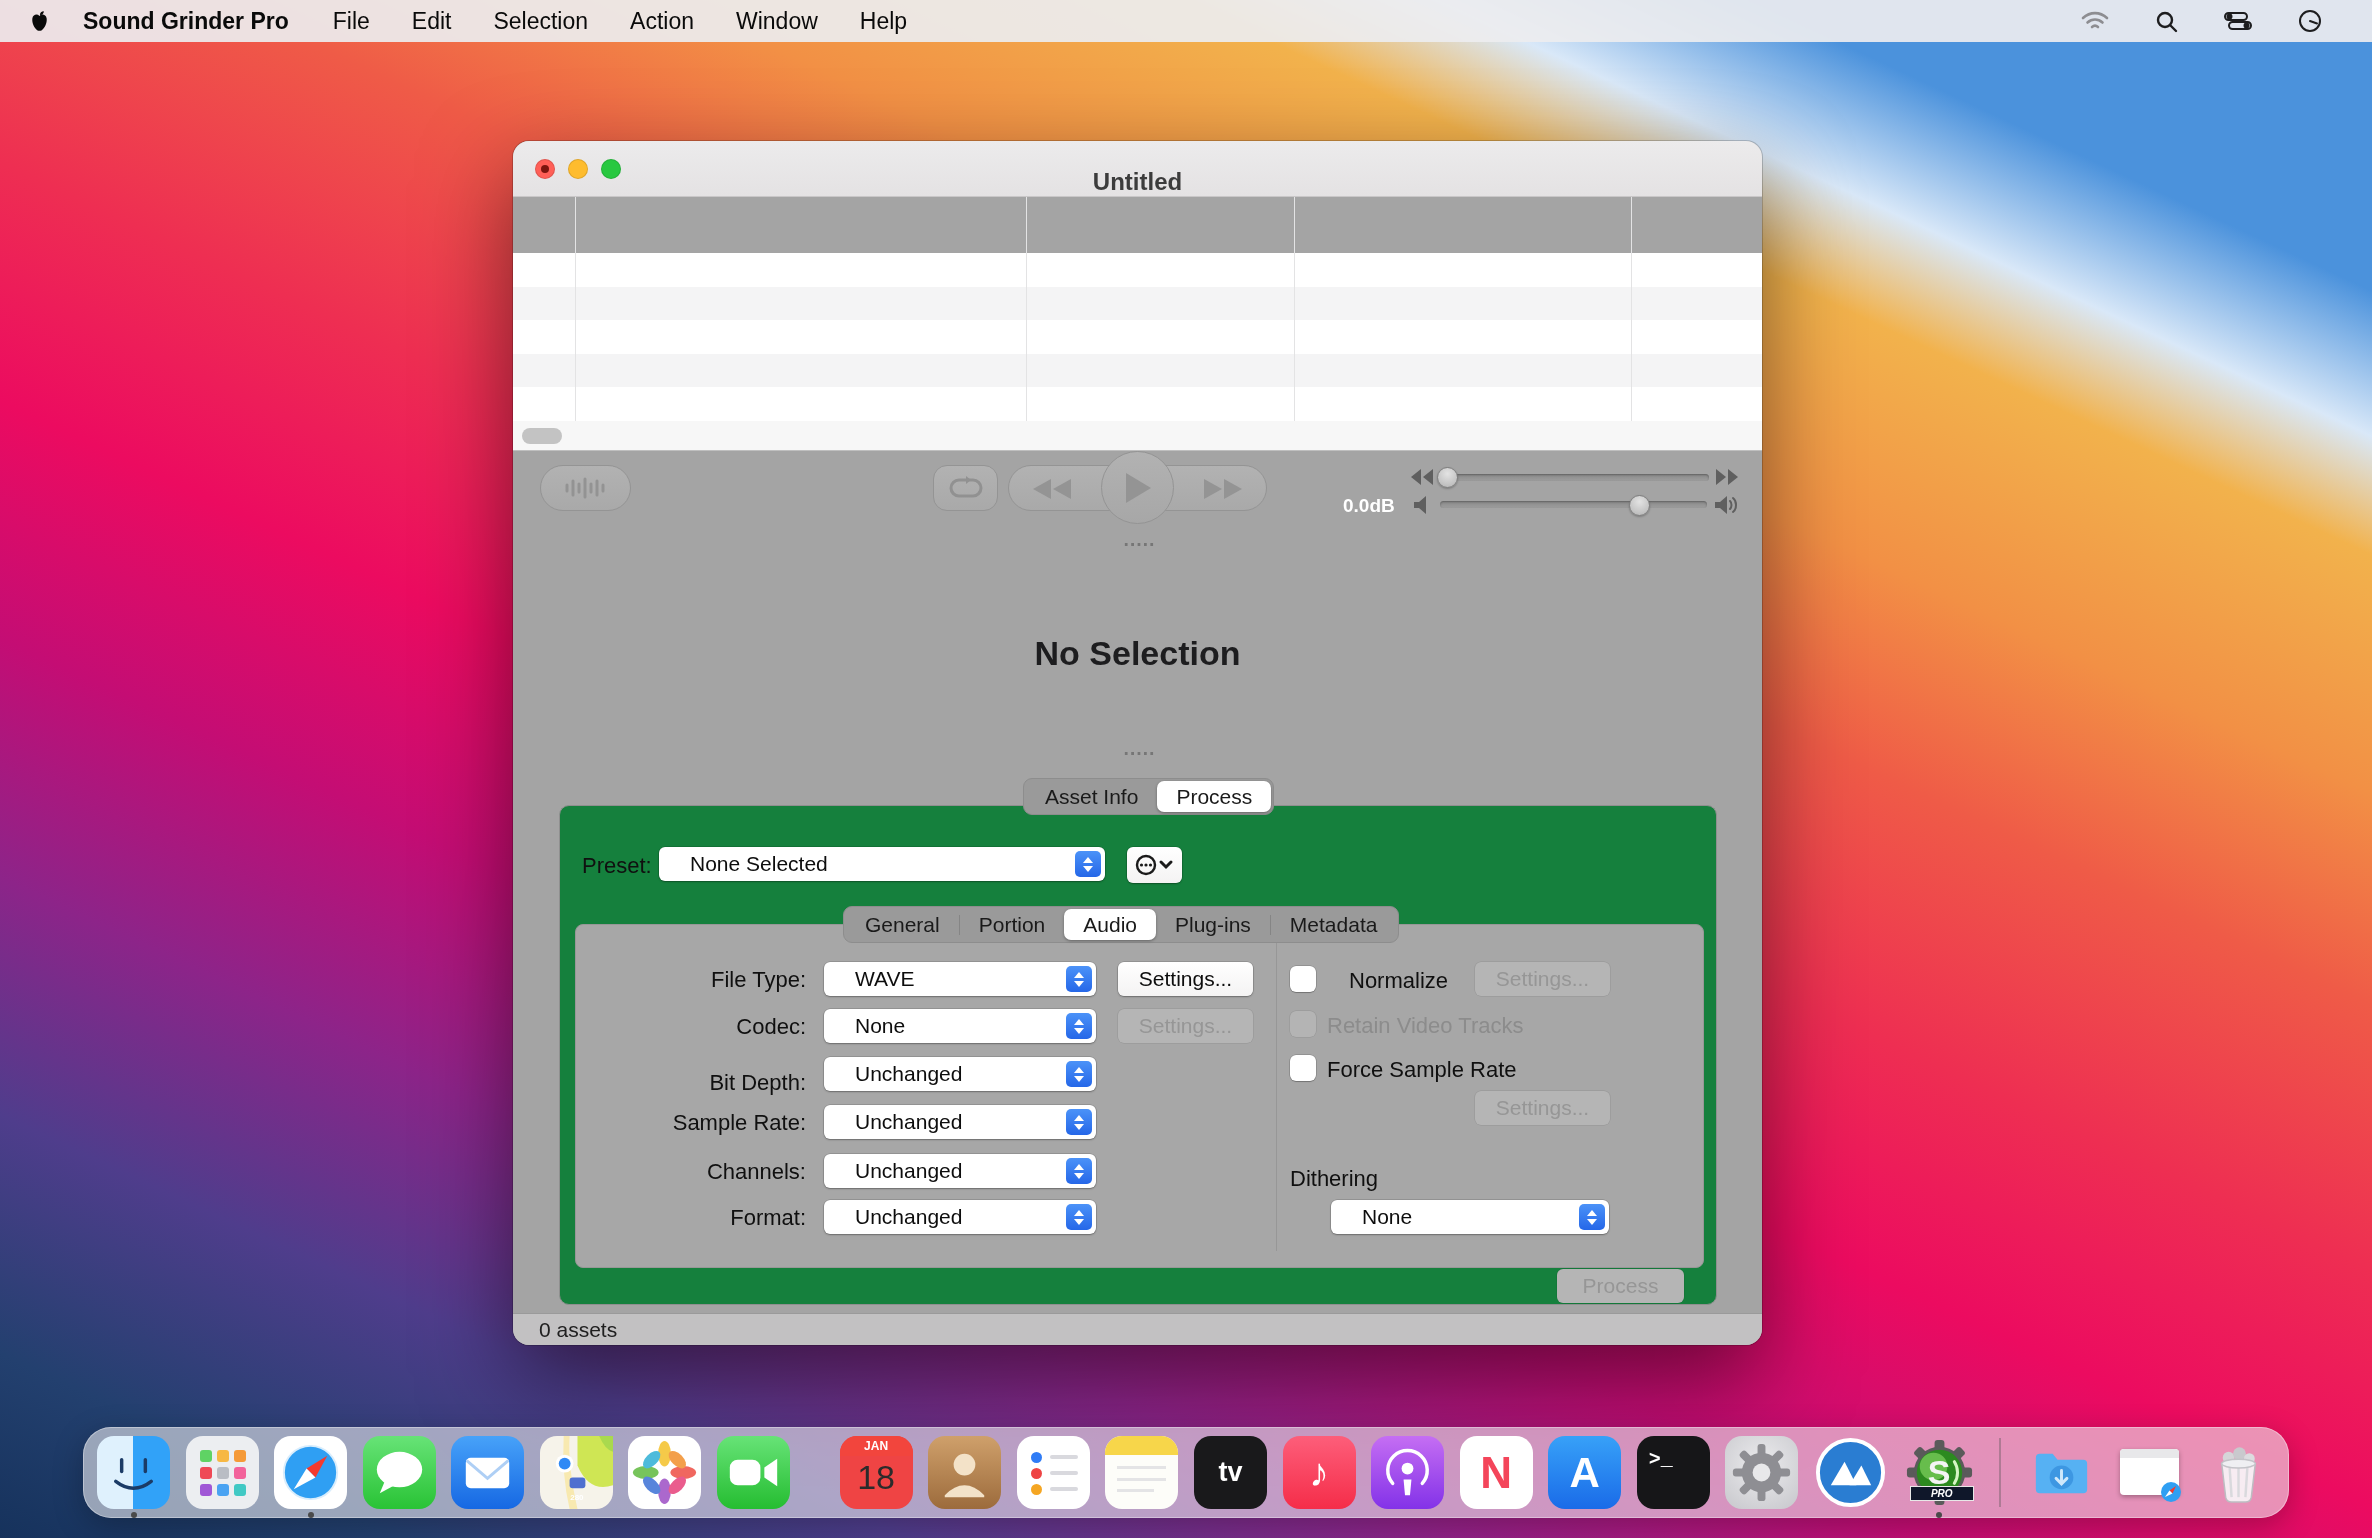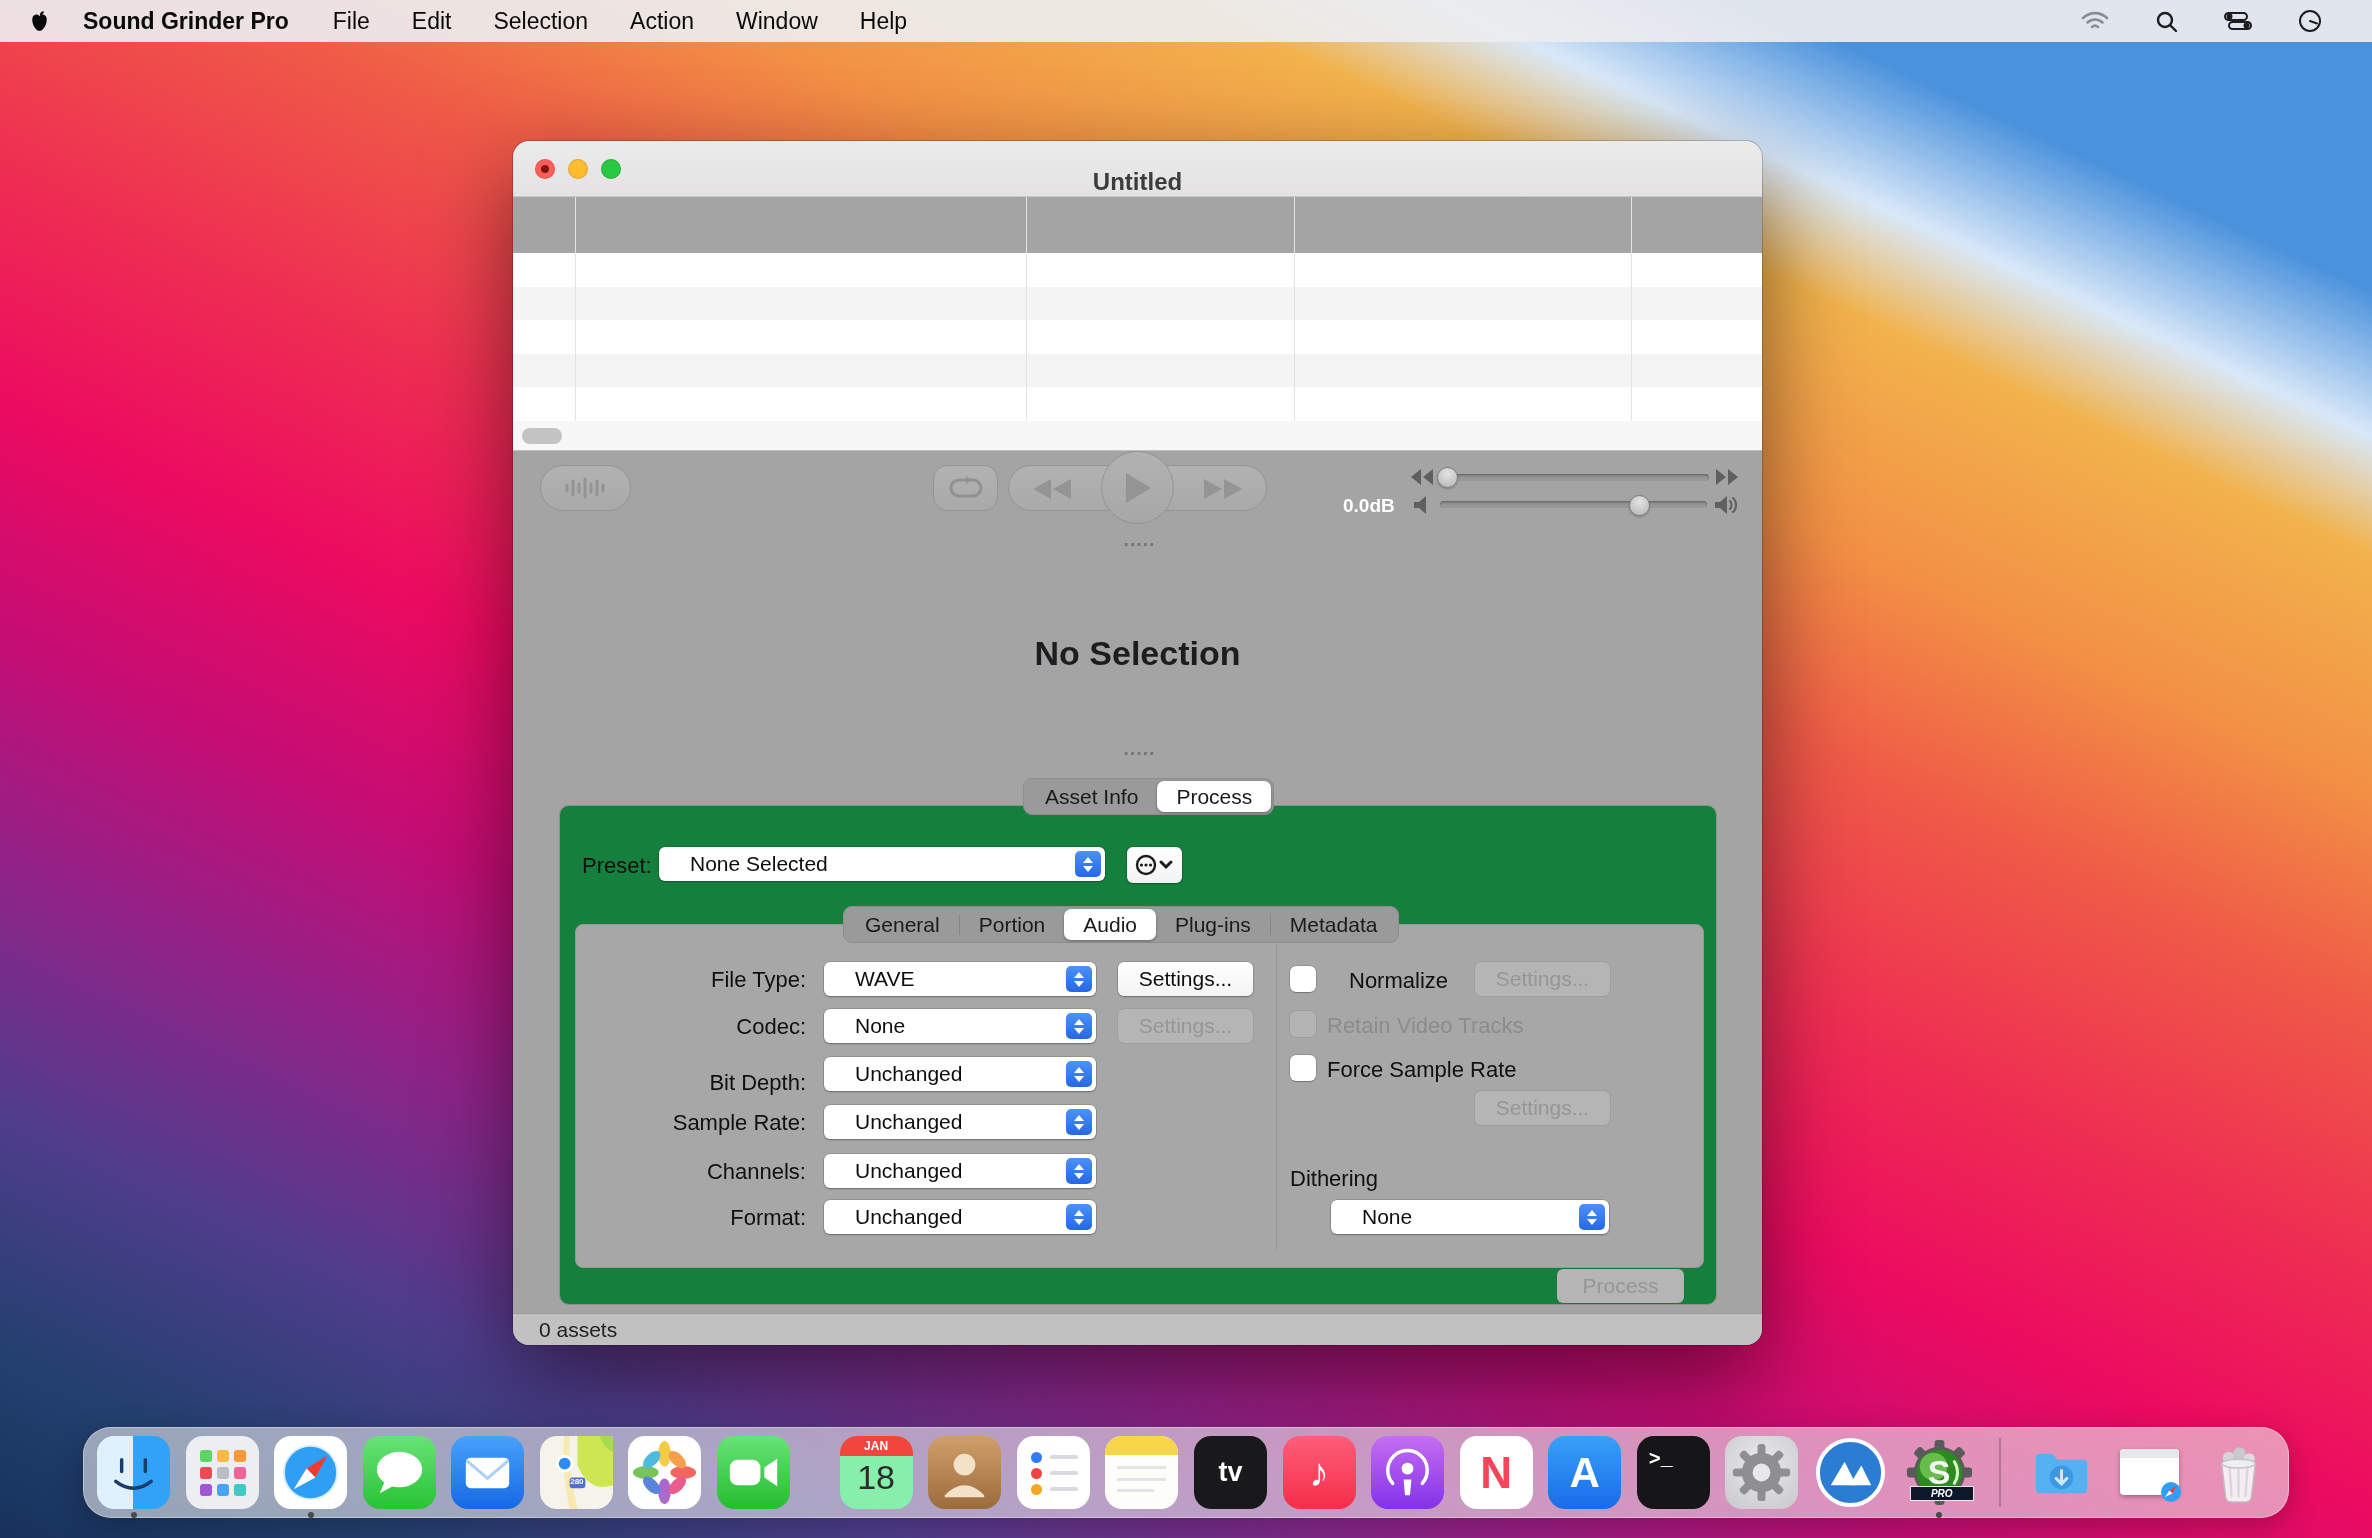--- a/index.html
+++ b/index.html
@@ -487,21 +487,21 @@
 
   <div class="dicon" style="background:#f6f3ea;">
     <svg width="73" height="73" viewBox="0 0 74 74">
       <path d="M38 0 H74 V50 Q50 58 38 30 Z" fill="#cfe654"></path>
       <path d="M60 0 Q66 14 74 16 V0 Z" fill="#a9d94e"></path>
       <path d="M30 0 Q28 30 38 74 H30 Q22 40 24 0 Z" fill="#f8e9b0"></path>
       <rect x="30" y="42" width="16" height="11" rx="3" fill="#4f6fd0"></rect>
       <circle cx="25" cy="28" r="9" fill="#ffffff"></circle>
         <circle cx="25" cy="28" r="6" fill="#2f89f5"></circle>
     </svg>
-    <span class="ic-txt" style="align-items:flex-end; justify-content:center; font-size:8px; padding-bottom:23px; padding-left:1px; color:#fff;">280</span>
+    <span class="ic-txt" style="align-items:flex-end; justify-content:center; font-size:8px; padding-bottom:7px; padding-left:1px; color:#fff;">280</span>
   </div>
 
   <div class="dicon" style="background:#ffffff;">
     <svg width="73" height="73" viewBox="0 0 74 74">
       <g opacity="0.92">
         <ellipse cx="37" cy="18" rx="6.5" ry="13" fill="#f5c63a"></ellipse>
         <ellipse cx="37" cy="56" rx="6.5" ry="13" fill="#a45cc9"></ellipse>
         <ellipse cx="18" cy="37" rx="13" ry="6.5" fill="#6cbf4e"></ellipse>
         <ellipse cx="56" cy="37" rx="13" ry="6.5" fill="#ef5b52"></ellipse>
         <ellipse cx="24" cy="24" rx="11" ry="6" transform="rotate(-45 24 24)" fill="#3fb6d8"></ellipse>
@@ -512,21 +512,21 @@
     </svg>
   </div>
 
   <div class="dicon" style="background:linear-gradient(#67e377,#25bd31);">
     <svg width="73" height="73" viewBox="0 0 74 74">
       <rect x="13" y="24" width="31" height="26" rx="8" fill="#ffffff"></rect>
       <path d="M48 32 L61 23 V51 L48 42 Z" fill="#ffffff"></path>
     </svg>
   </div>
 
-  <div class="dicon" style="background:#86efac;margin-left:34px;">
+  <div class="dicon" style="background:#ef4444;margin-left:34px;">
     <div class="cal-top">JAN</div>
     <div class="cal-day">18</div>
   </div>
 
   <div class="dicon" style="background:linear-gradient(#cfa06b,#9c6b3c);">
     <svg width="73" height="73" viewBox="0 0 74 74">
       <circle cx="37" cy="29" r="11" fill="#f3e2c8"></circle>
       <path d="M17 60 Q37 40 57 60 L57 62 L17 62 Z" fill="#f3e2c8"></path>
     </svg>
   </div>

